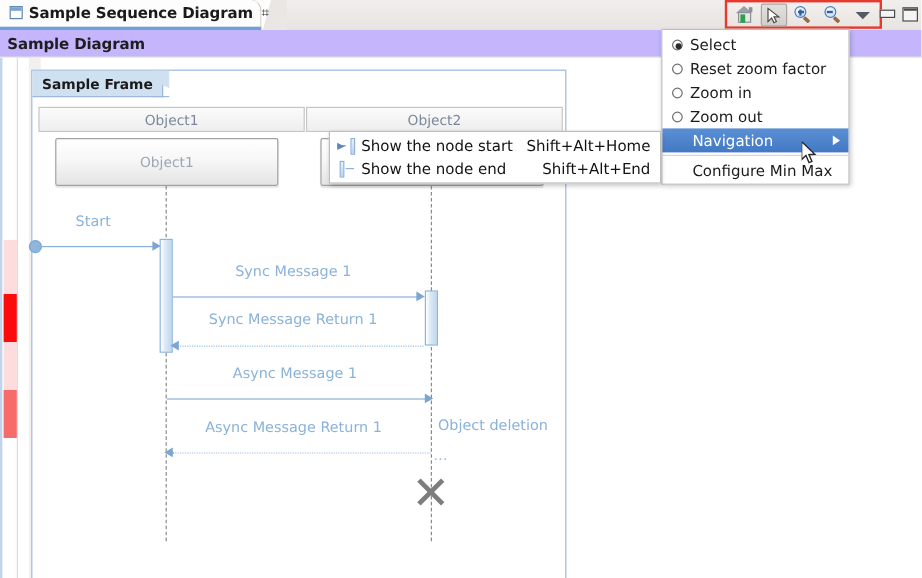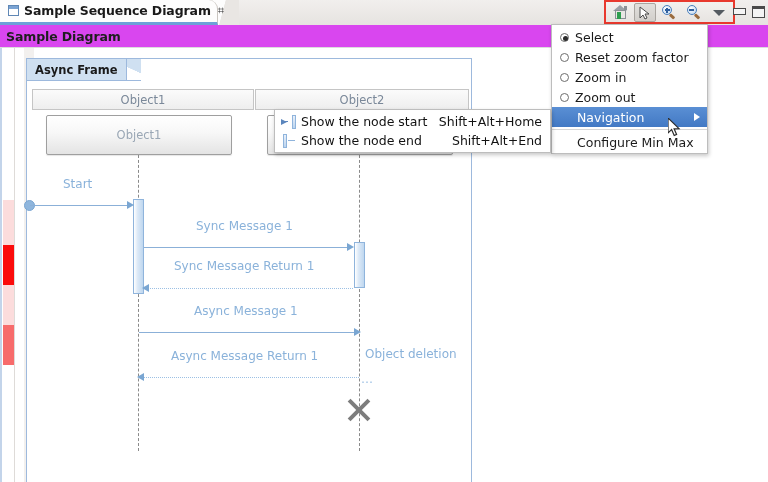--- a/index.html
+++ b/index.html
@@ -120,21 +120,21 @@
 
   .ic-chev {
     width: 0; height: 0; border-left: 6px solid transparent;
     border-right: 6px solid transparent; border-top: 6px solid #555b61;
     margin-top: 1px;
   }
 
   
   .hdrstrip {
     position: absolute; left: 0; top: 25px; width: 768px; height: 23px;
-    background: #d946ef; border-bottom: 1px solid #dcdcdc;
+    background: #c4b5fd; border-bottom: 1px solid #dcdcdc;
     display: flex; align-items: center; padding-left: 6px;
   }
   .hdrstrip span {
     font-size: 12.5px; font-weight: bold; color: #1e1e1e; letter-spacing: -0.1px;
   }
 
   
   .canvas {
     position: absolute; left: 0; top: 48px; width: 768px; height: 434px;
     background: #ffffff; overflow: hidden;
@@ -382,21 +382,21 @@
       <div class="ruler-edge"></div>
       <div class="mark" style="top:152px;height:45px;background:#fcdcdc;"></div>
       <div class="mark" style="top:197px;height:40px;background:#fb0b0b;"></div>
       <div class="mark" style="top:237px;height:40px;background:#fcdcdc;"></div>
       <div class="mark" style="top:277px;height:40px;background:#f76b6b;"></div>
     </div>
     <div class="gutter"></div>
 
     <div class="frame">
       <div class="frame-tab">
-        <span>Async Frame</span>
+        <span>Sample Frame</span>
       </div>
       <div class="frame-tab-corner"></div>
 
       <div class="objhdr" style="left:5px; top:30px; width:222px;">
         <span>Object1</span>
       </div>
       <div class="objhdr" style="left:228px; top:30px; width:214px;">
         <span>Object2</span>
       </div>
 

